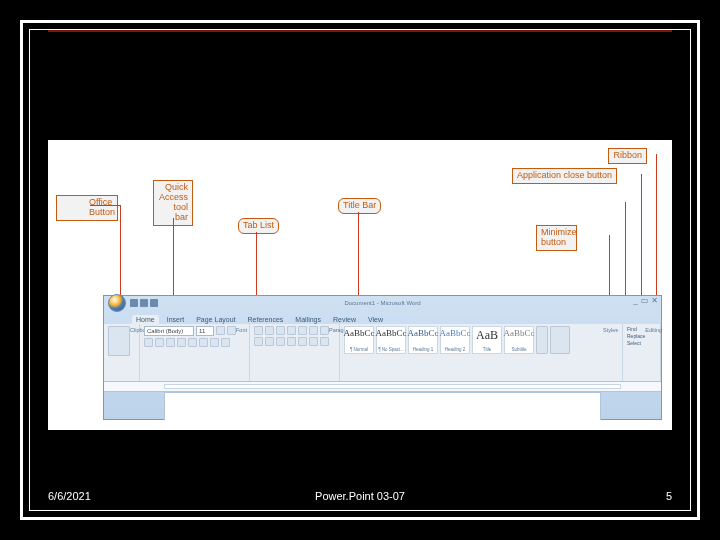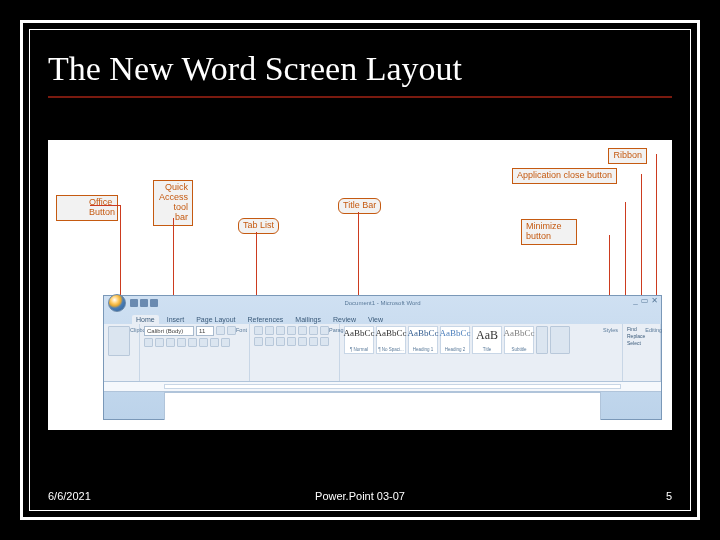--- a/index.html
+++ b/index.html
@@ -199,21 +199,20 @@
     border: 1px solid #b0c4da;
     border-bottom: none;
   }
 </style>
 </head>
 <body>
 
 <div class="slide-outer">
   <div class="slide-inner">
 
-    <div class="title">The New Word Screen Layout</div>
     <div class="title-rule"></div>
 
     <div class="figure-area">
 
       <div class="label multi" style="left:8px; top:55px; width:62px;padding-left:32px;">Office
 Button</div>
       <div class="arrow h" style="left:42px; top:65px; width:30px;"></div>
       <div class="arrow v" style="left:72px; top:65px; height:92px;"></div>
       <div class="arrow-head down" style="left:69px; top:156px;"></div>
 
@@ -236,21 +235,21 @@
       <div class="arrow h" style="right:15px; top:194px; width:14px;"></div>
       <div class="arrow-head left" style="right:27px; top:191px;"></div>
 
       <div class="label" style="right:55px; top:28px;margin-left:32px;">Application close button</div>
       <div class="arrow v" style="right:30px; top:34px; height:126px;"></div>
       <div class="arrow-head down" style="right:27px; top:159px;"></div>
 
       <div class="arrow v" style="right:46px; top:62px; height:98px;"></div>
       <div class="arrow-head down" style="right:43px; top:159px;"></div>
 
-      <div class="label multi" style="right:95px; top:79px; width:56px;">Minimize
+      <div class="label multi" style="right:95px; top:85px; width:41px;">Minimize
 button</div>
       <div class="arrow v" style="right:62px; top:95px; height:65px;"></div>
       <div class="arrow-head down" style="right:59px; top:159px;"></div>
 
       <div class="word-window">
         <div class="word-titlebar">
           <div class="office-btn"></div>
           <div class="qat">
             <div class="qat-ico"></div>
             <div class="qat-ico"></div>

